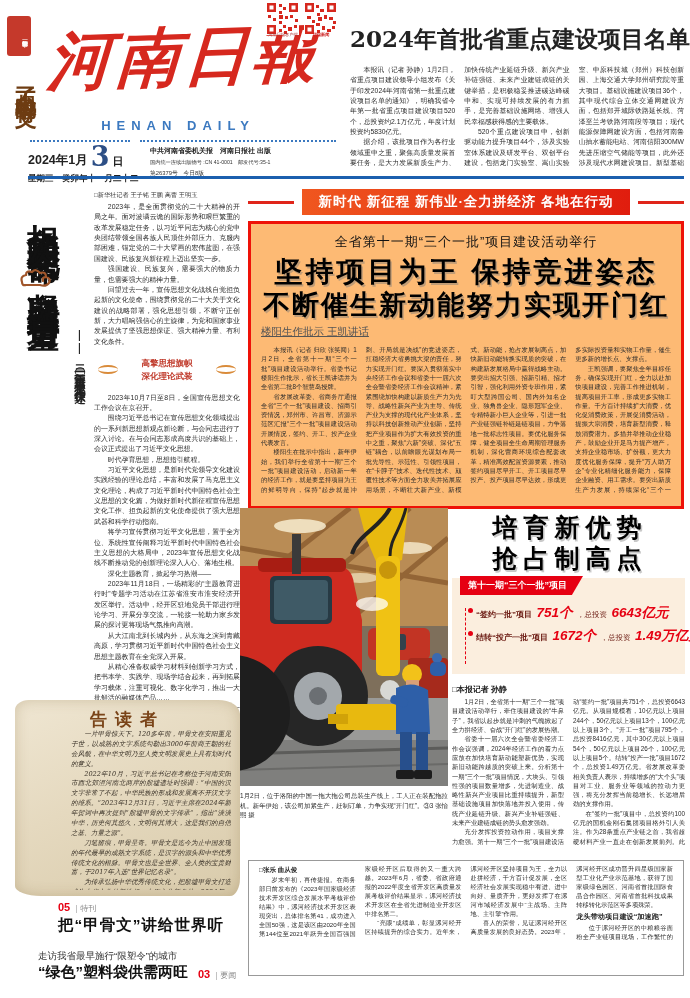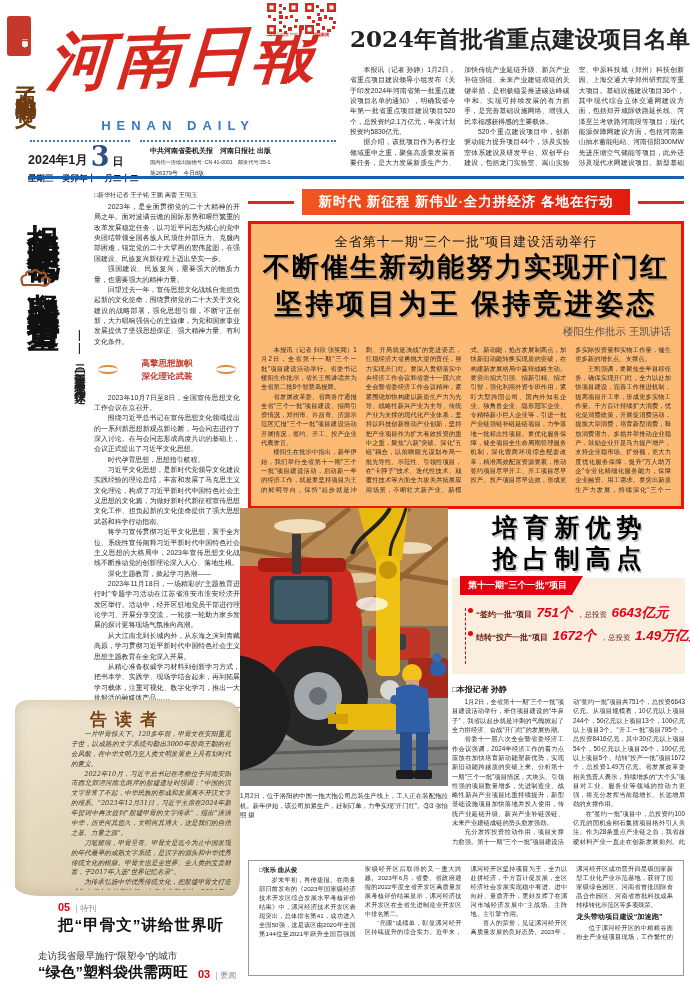--- a/index.html
+++ b/index.html
@@ -83,21 +83,21 @@
   }
 
   
   #main-box { position:absolute; left:248px; top:221px; width:436px; height:288px;
     border:3px solid #ee1208; background:#fdba74; padding:6px 10px; }
   #main-kicker { text-align:center; font-size:13px; font-weight:500; color:#111; margin-top:3px; letter-spacing:1px; }
   .main-headline { text-align:center; font-weight:900; color:#000;
     text-shadow:1.5px 1.5px 0 rgba(120,120,120,.45); line-height:1.2; white-space:nowrap; }
   #main-h1 { font-size:28px; letter-spacing:3px; margin-top:4px; }
   #main-h2 { font-size:27px; letter-spacing:2px; }
-  #main-byline { text-align:right; color:#555; font-size:10.5px; margin:4px 0 6px 0; }
+  #main-byline { text-align:left; color:#555; font-size:10.5px; margin:4px 0 6px 0;text-decoration:underline; }
   #main-body { column-count:4; column-gap:9px; height:152px; overflow:hidden;
     font-size:6.3px; line-height:1.48; color:#2a2a2a; }
 
   
   #photo { position:absolute; left:240px; top:508px; width:208px; height:278px; overflow:hidden; background:#9a9a98; }
   #photo-caption { position:absolute; left:240px; top:791px; width:208px;
     font-size:6.4px; line-height:1.5; color:#2a2a2a; }
 
   
   #cul-headline { position:absolute; left:455px; top:512px; width:230px; text-align:center;
@@ -276,22 +276,22 @@
   </div>
 
   <div id="banner">
     <div class="banner-dash"></div>
     <div id="banner-pill">新时代 新征程 新伟业·全力拼经济 各地在行动</div>
     <div class="banner-dash"></div>
   </div>
 
   <div id="main-box">
     <div id="main-kicker">全省第十一期“三个一批”项目建设活动举行</div>
+    <div id="main-h1" class="main-headline">坚持项目为王 保持竞进姿态</div>
     <div id="main-h2" class="main-headline">不断催生新动能努力实现开门红</div>
-    <div id="main-h1" class="main-headline">坚持项目为王 保持竞进姿态</div>
     <div id="main-byline">楼阳生作批示 王凯讲话</div>
     <div id="main-body" class="just">
       <p class="body-p">本报讯（记者 归欣 张笑闻）1月2日，全省第十一期“三个一批”项目建设活动举行。省委书记楼阳生作批示，省长王凯讲话并为全省第二批8个智慧岛授牌。</p>
       <p class="body-p">省发展改革委、省商务厅通报全省“三个一批”项目建设、招商引资情况，郑州市、许昌市、济源示范区汇报“三个一批”项目建设活动开展情况，签约、开工、投产企业代表发言。</p>
       <p class="body-p">楼阳生在批示中指出，新年伊始，我们举行全省第十一期“三个一批”项目建设活动，启动新一年的经济工作，就是要坚持项目为王的鲜明导向，保持“起步就是冲刺、开局就是决战”的竞进姿态，扛稳经济大省勇挑大梁的责任，努力实现开门红。要深入贯彻落实中央经济工作会议和省委十一届六次全会暨省委经济工作会议精神，紧紧围绕加快构建以新质生产力为先导、战略性新兴产业为主导、传统产业为支撑的现代化产业体系，坚持以科技创新推动产业创新，坚持把产业项目作为扩大有效投资的重中之重，聚焦“六新”突破、深化“五链”耦合，以前瞻眼光谋划布局一批先导性、示范性、引领性项目，在“卡脖子”技术、迭代性技术、颠覆性技术等方面全力攻关并拓展应用场景，不断壮大新产业、新模式、新动能，抢占发展制高点，加快新旧动能转换实现质的突破，在构建新发展格局中赢得战略主动。要突出招大引强、招新引精、招才引智，强化利用外资专班作用，紧盯大型跨国公司、国内外知名企业、独角兽企业、隐形冠军企业、专精特新小巨人企业等，引进一批产业链强链补链延链项目，力争落地一批标志性项目。要优化服务保障，健全项目全生命周期管理服务机制，深化营商环境综合配套改革，精准高效配置资源要素，推动签约项目尽早开工、开工项目尽早投产、投产项目尽早达效，形成更多实际投资量和实物工作量，催生更多新的增长点、支撑点。</p>
       <p class="body-p">王凯强调，要聚焦全年目标任务，确保实现开门红，全力以赴加快项目建设，完善工作推进机制，提高项目开工率，形成更多实物工作量。千方百计持续扩大消费，优化促消费政策，开展促消费活动，提振大宗消费，培育新型消费，释放消费潜力。多措并举推动企业稳产，鼓励企业开足马力提产增产，支持企业稳市场、扩份额，更大力度优化服务保障，提升“万人助万企”专业化精细化服务能力，保障企业融资、用工需求。要突出新质生产力发展，持续深化“三个一批”，加快科技创新能力项目建设，完善高能级创新平台体系，激活新质生产力发展的核心引擎。加快新基建项目建设，构建通信网络、算力、融合基础设施体系，夯实新质生产力发展的底座支撑。加快战略性新兴产业和未来产业项目建设，积极推动延链补链强链，抢占新质生产力发展的主阵地。加快数字化和绿色低碳转型项目建设，加大对企业设备更新、技术改造的支持力度，用好新质生产力发展的催化剂。</p>
 
     </div>
   </div>
 

